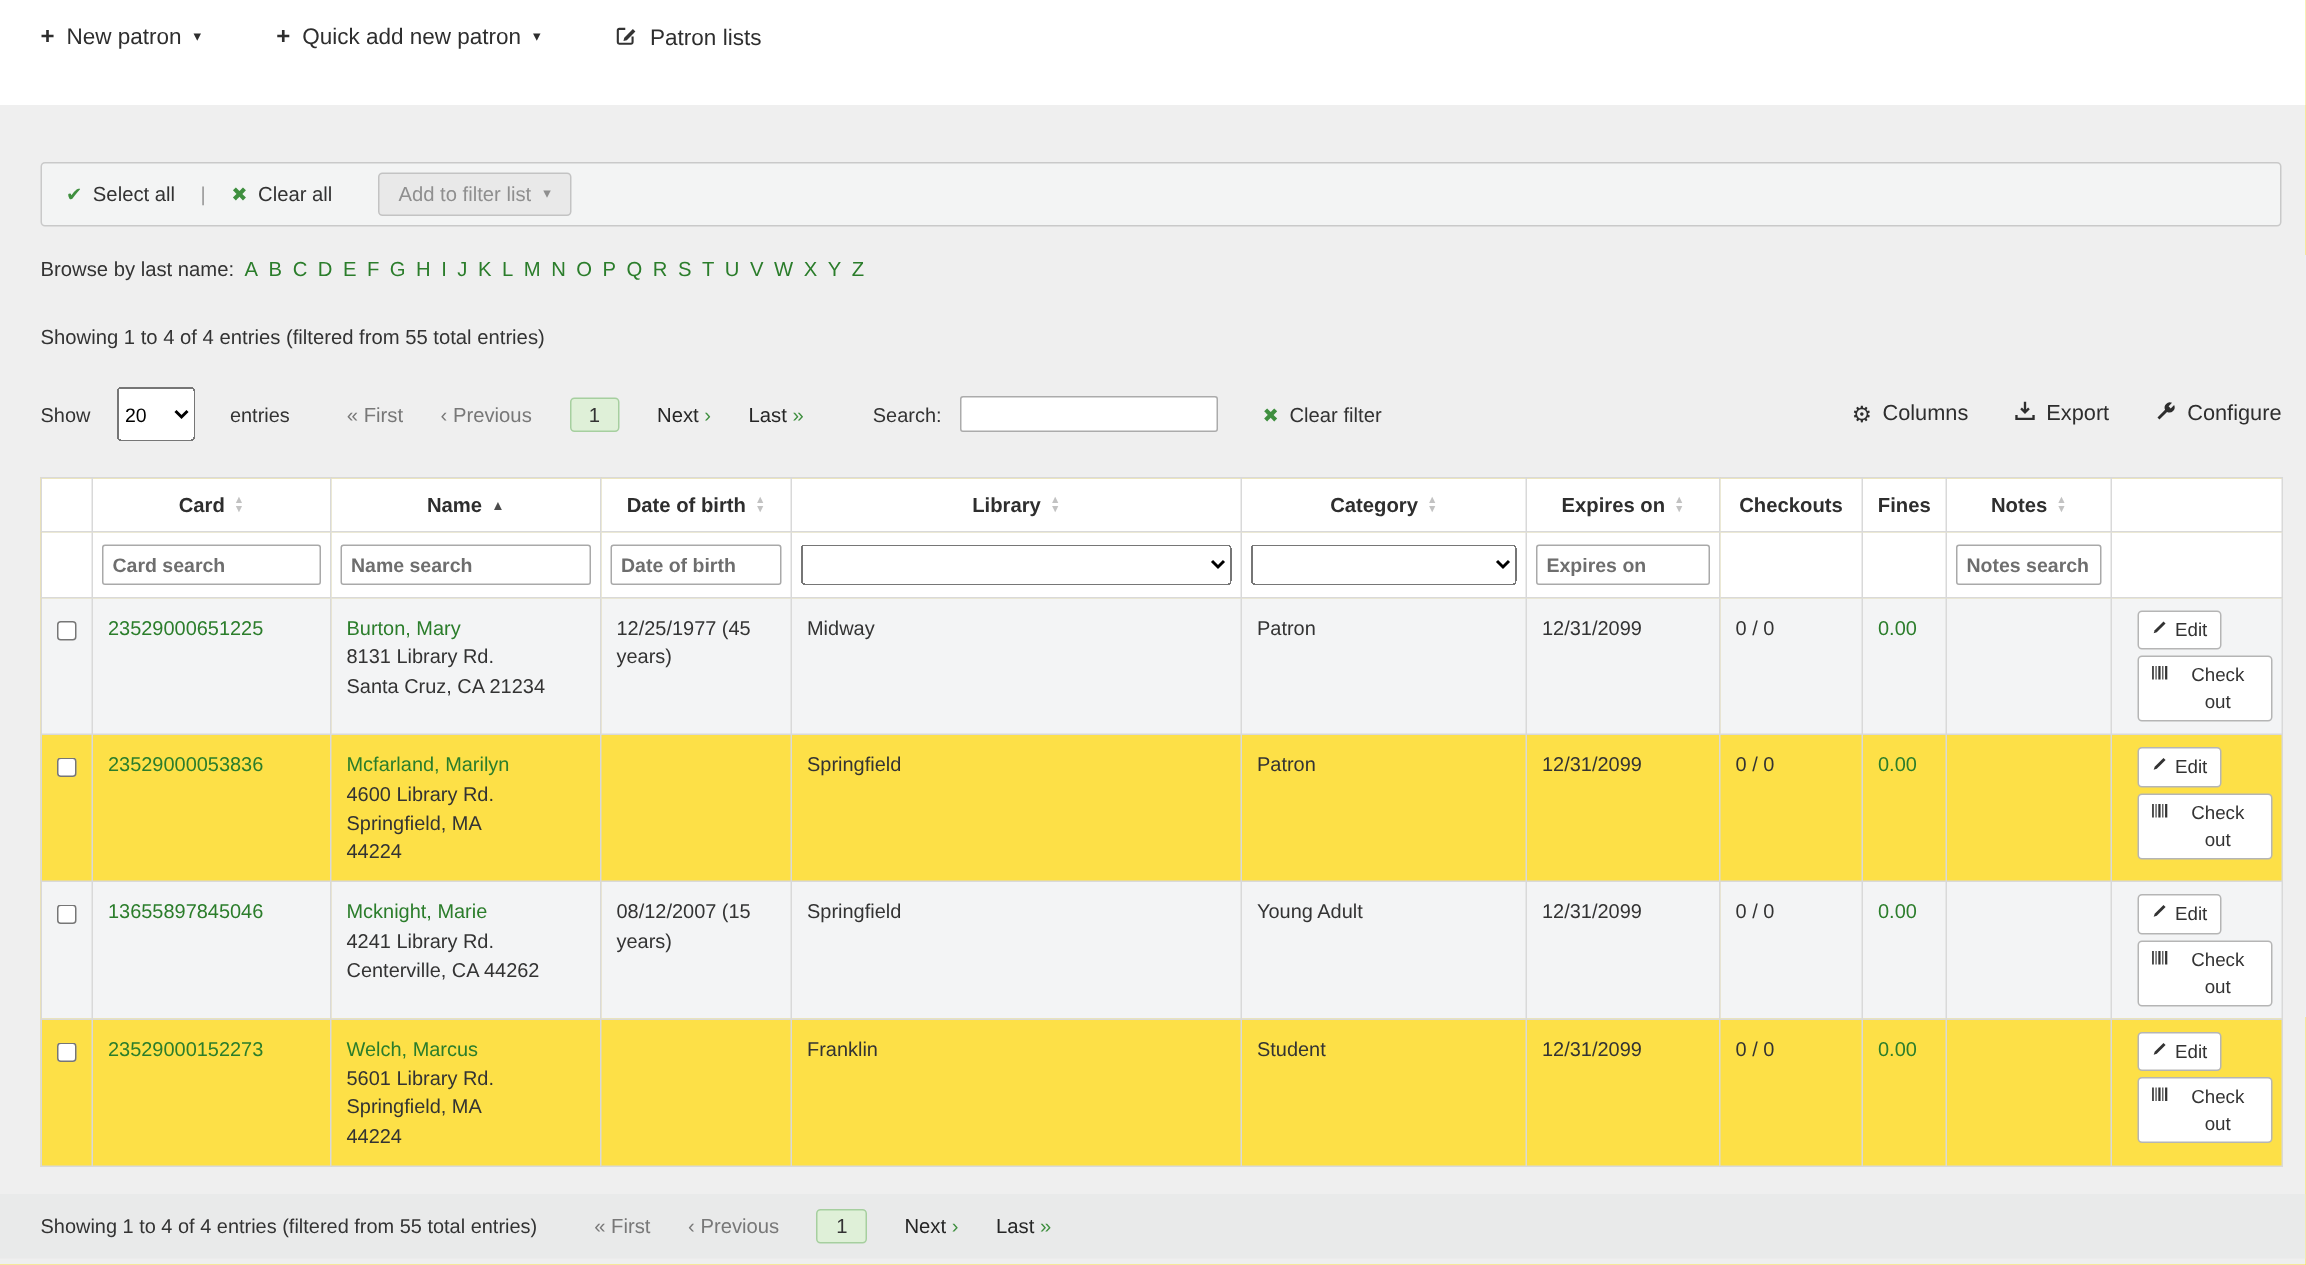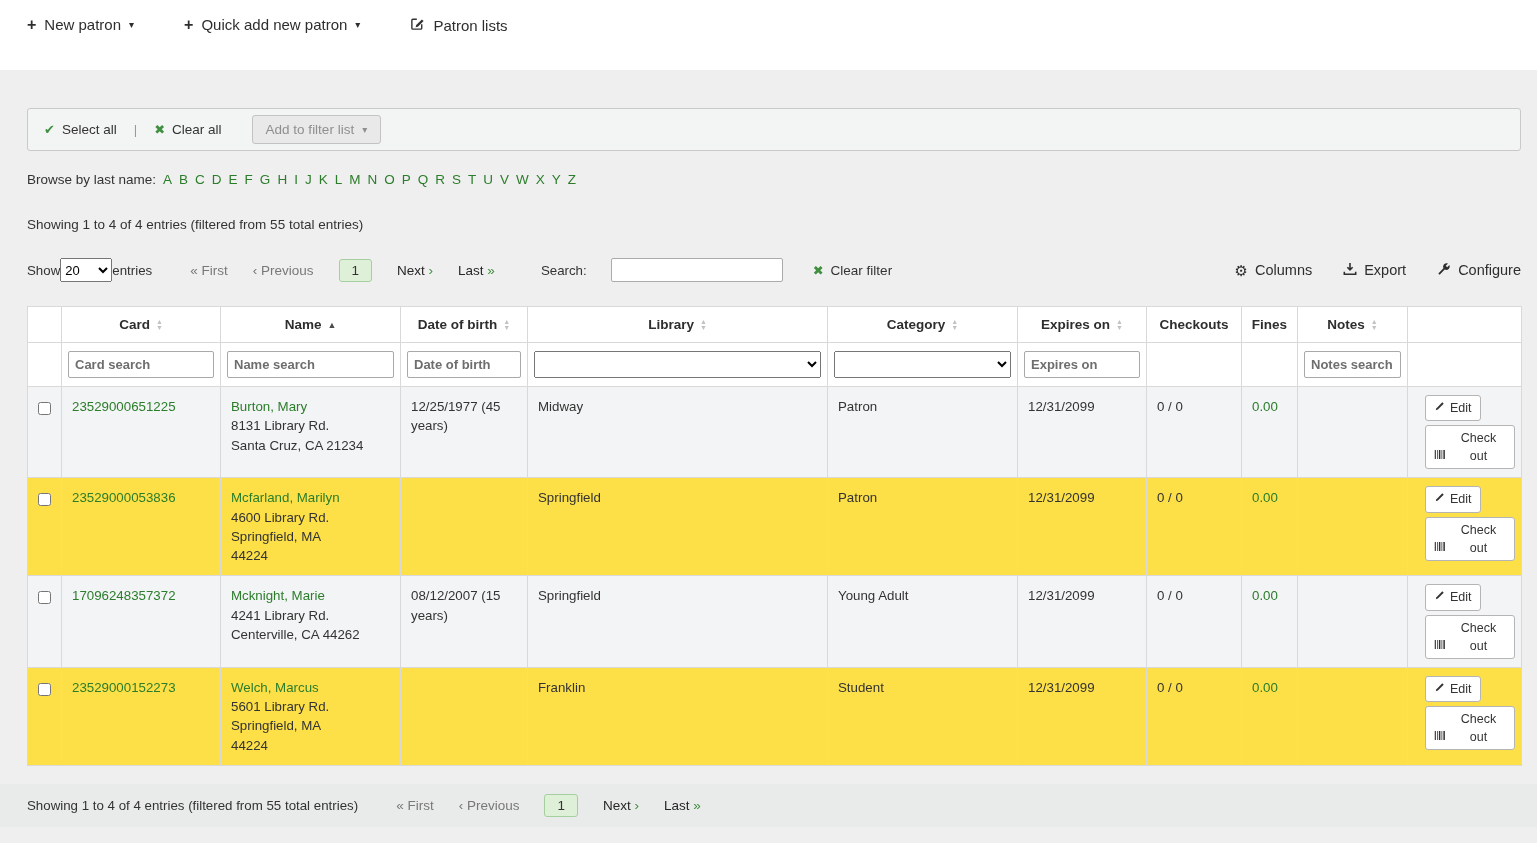--- a/index.html
+++ b/index.html
@@ -32,29 +32,29 @@
   .ml8 { margin-left: 8px; }
 
   
   .browse { margin-top: 21px; font-size: 13.5px; }
   .letter { color: #2b7d2b; margin-left: 7px; font-size: 13.5px; }
   .page-title { margin-top: 12px; font-size: 17.5px; font-weight: bold; color: #191919; }
   .info { margin-top: 30px; font-size: 13.5px; }
 
   
   .controls { margin-top: 26px; width: 1494px; display: flex; align-items: center; }
-  .show-label { margin-right: 0; }
-  .len-select { width: 52px; height: 24px; font: inherit; font-size: 13px; margin-right: 0; }
+  .show-label { margin-right: 18px; }
+  .len-select { width: 52px; height: 36px; font: inherit; font-size: 13px; margin-right: 23px; }
   .pager { display: flex; align-items: center; gap: 25px; font-size: 13.5px; }
   .controls .pager { margin-left: 38px; }
   .pg-muted { color: #787878; background: none; border: none; font: inherit; cursor: pointer; }
   .pg-dark  { color: #262626; background: none; border: none; font: inherit; cursor: pointer; }
   .pg-chev { color: #3f8f3f; }
   .pg-current { background: #dff0d8; border: 1px solid #a6cf9f; border-radius: 3px; padding: 3px 12px; color: #333; cursor: pointer; font: inherit; }
-  .search-group { margin-left: 46px; display: flex; align-items: center; gap: 24px; }
+  .search-group { margin-left: 46px; display: flex; align-items: center; gap: 12px; }
   .search-input { width: 172px; height: 24px; border: 1px solid #ababab; border-radius: 2px; padding: 0 6px; font: inherit; font-size: 13px; background: #fff; }
   .clear-filter { margin-left: 30px; }
   .right-tools { margin-left: auto; display: flex; align-items: center; gap: 31px; }
   .tool-btn { display: inline-flex; align-items: center; gap: 7px; background: none; border: none; font: inherit; font-size: 14.5px; color: #2e2e2e; cursor: pointer; }
   .gear-glyph { font-size: 15px; line-height: 1; }
 
   
   table.patrons { margin-top: 24px; width: 1494px; border-collapse: collapse; table-layout: fixed; background: #fde047; }
   .patrons th, .patrons td { border: 1px solid #d9d9d9; vertical-align: top; }
   .patrons thead th { padding: 10px 4px; text-align: center; font-weight: bold; font-size: 13.5px; color: #2e2e2e; background: #fff; cursor: pointer; }
@@ -65,21 +65,21 @@
   .filter-input { width: 100%; height: 27px; border: 1px solid #a9a9a9; border-radius: 2px; padding: 0 6px; font: inherit; font-size: 13px; }
   .filter-input::placeholder { color: #6e6e6e; font-weight: bold; opacity: 1; }
   .filter-select { width: 100%; height: 27px; font: inherit; font-size: 13px; }
   .patrons tbody tr:nth-child(odd) { background: #f3f4f5; }
   .patrons tbody td { padding: 10px 10px; line-height: 1.45; font-size: 13.3px; }
   .cb-cell { text-align: center; padding: 14px 0 0 0 !important; }
   .name-cell a { display: block; }
   .addr { color: #333; }
   .fines-cell { color: #2b7d2b; padding-right: 12px !important; }
   .actions-cell { padding: 8px 6px 4px 17px !important; }
-  .row-btn { display: flex; align-items: flex-end; gap: 5px; background: #fff; border: 1px solid #b5b5b5; border-radius: 3px; font: inherit; font-size: 12.5px; color: #333; padding: 3px 8px; margin-bottom: 4px; cursor: pointer; }
+  .row-btn { display: flex; align-items: flex-start; gap: 5px; background: #fff; border: 1px solid #b5b5b5; border-radius: 3px; font: inherit; font-size: 12.5px; color: #333; padding: 3px 8px; margin-bottom: 4px; cursor: pointer; }
 
   
   .footband { margin-top: 18px; width: 1537px; height: 43px; background: #e9eaea; display: flex; align-items: center; padding-left: 27px; }
   .footband .pager { margin-left: 38px; }
 </style>
 </head>
 <body>
 
 <div class="topbar">
   <button class="topbar-item">
@@ -314,21 +314,21 @@
                     <rect x="12.5" y="1" width="2" height="12"></rect>
                   </g>
                 </svg></span>
             <span>Check out</span>
           </button>
         </td>
       </tr>
 
       <tr>
         <td class="cb-cell"><input type="checkbox" style=""></td>
-        <td><a class="green-link">17096248357372</a></td>
+        <td><a class="green-link">13655897845046</a></td>
         <td class="name-cell">
           <a class="green-link">Mcknight, Marie</a>
           <div class="addr">
             <div>4241 Library Rd.</div>
             <div>Centerville, CA 44262</div>
             <div></div>
           </div>
         </td>
         <td>08/12/2007 (15 years)</td>
         <td>Springfield</td>

